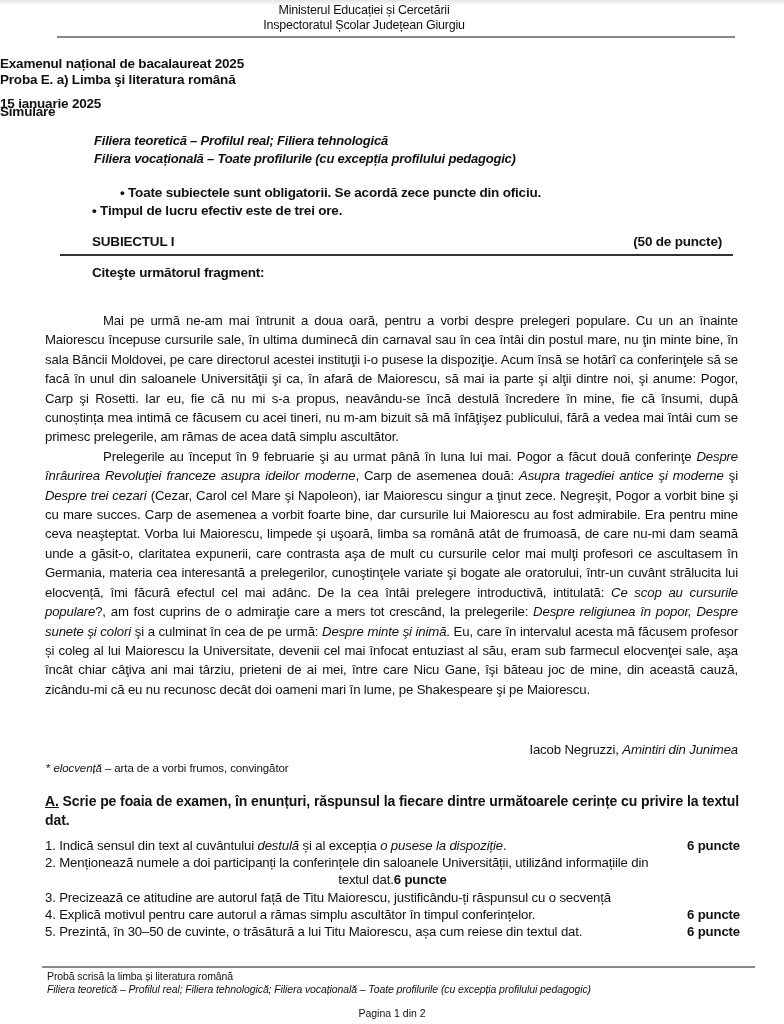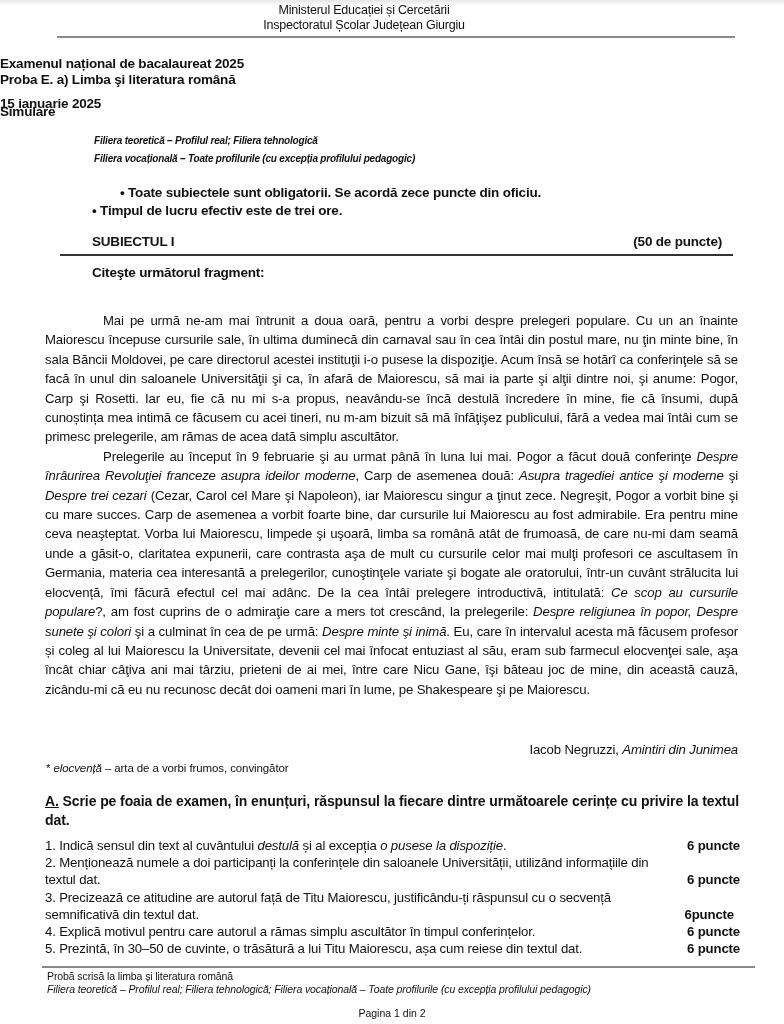--- a/index.html
+++ b/index.html
@@ -19,21 +19,21 @@
     }
     .hline {
       position: absolute; height: 1.5px; background: #8a8a8a;
     }
     .title {
       position: absolute; left: 0; width: 784px; text-align: left;
       font-size: 13.5px; font-weight: bold; line-height: 16px; letter-spacing: -0.2px;
     }
     .filiera {
       position: absolute; left: 94px;
-      font-size: 10px; font-weight: bold; font-style: italic; line-height: 17px; letter-spacing: -0.2px;
+      font-size: 13px; font-weight: bold; font-style: italic; line-height: 17px; letter-spacing: -0.2px;
     }
     .rules {
       position: absolute; left: 92px;
       font-size: 13.5px; font-weight: bold; line-height: 17px; letter-spacing: -0.2px;
     }
     .subject {
       position: absolute; left: 92px; width: 630px; top: 234px;
       font-size: 13.5px; font-weight: bold; display: flex; justify-content: space-between;
       letter-spacing: -0.2px;
     }
@@ -61,21 +61,21 @@
     .instruction {
       position: absolute; left: 45px; width: 700px; top: 792px;
       font-size: 14px; font-weight: bold; line-height: 19px; letter-spacing: -0.1px;
     }
     .questions {
       position: absolute; left: 45px; width: 695px; top: 837px;
       font-size: 13.2px; line-height: 17.2px; letter-spacing: -0.15px;
     }
     .q { text-align: justify; }
     .q .pts { float: right; font-weight: bold; }
-    .q .tail { display: flex; justify-content: space-between; }
+    .q .tail { display: flex; justify-content: center; }
     .q .tail .pts { float: none; }
     .footline {
       position: absolute; left: 42px; width: 713px; top: 966px; height: 1.5px; background: #8a8a8a;
     }
     .footer1, .footer2 {
       position: absolute; left: 47px; font-size: 10.5px; letter-spacing: -0.1px; line-height: 13px;
     }
     .footer1 { top: 970px; }
     .footer2 { top: 983px; font-style: italic; }
     .pagenum {
@@ -128,24 +128,20 @@
   </div>
   <div class="q">
     <div>2. Menționează numele a doi participanți la conferințele din saloanele Universității, utilizând informațiile din</div>
     <div class="tail">
         <span>textul dat.</span>
         <span class="pts">6 puncte</span>
       </div>
   </div>
   <div class="q">
     <div>3. Precizează ce atitudine are autorul față de Titu Maiorescu, justificându-ți răspunsul cu o secvență</div>
-    <div class="tail">
-        <span>semnificativă din textul dat.</span>
-        <span class="pts" style="margin-right:6px;">6puncte</span>
-      </div>
   </div>
   <div class="q">
     <span class="pts">6 puncte</span>
     <span>4. Explică motivul pentru care autorul a rămas simplu ascultător în timpul conferințelor.</span>
   </div>
   <div class="q">
     <span class="pts">6 puncte</span>
     <span>5. Prezintă, în 30–50 de cuvinte, o trăsătură a lui Titu Maiorescu, așa cum reiese din textul dat.</span>
   </div>
 </div>

